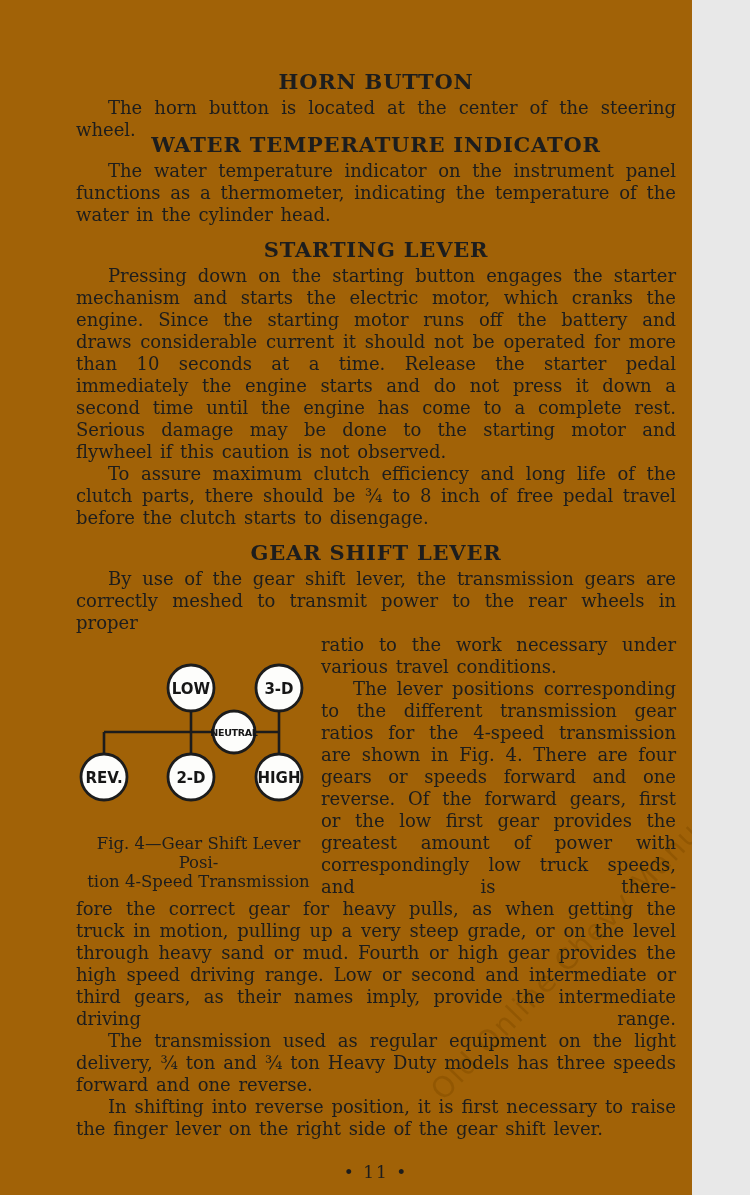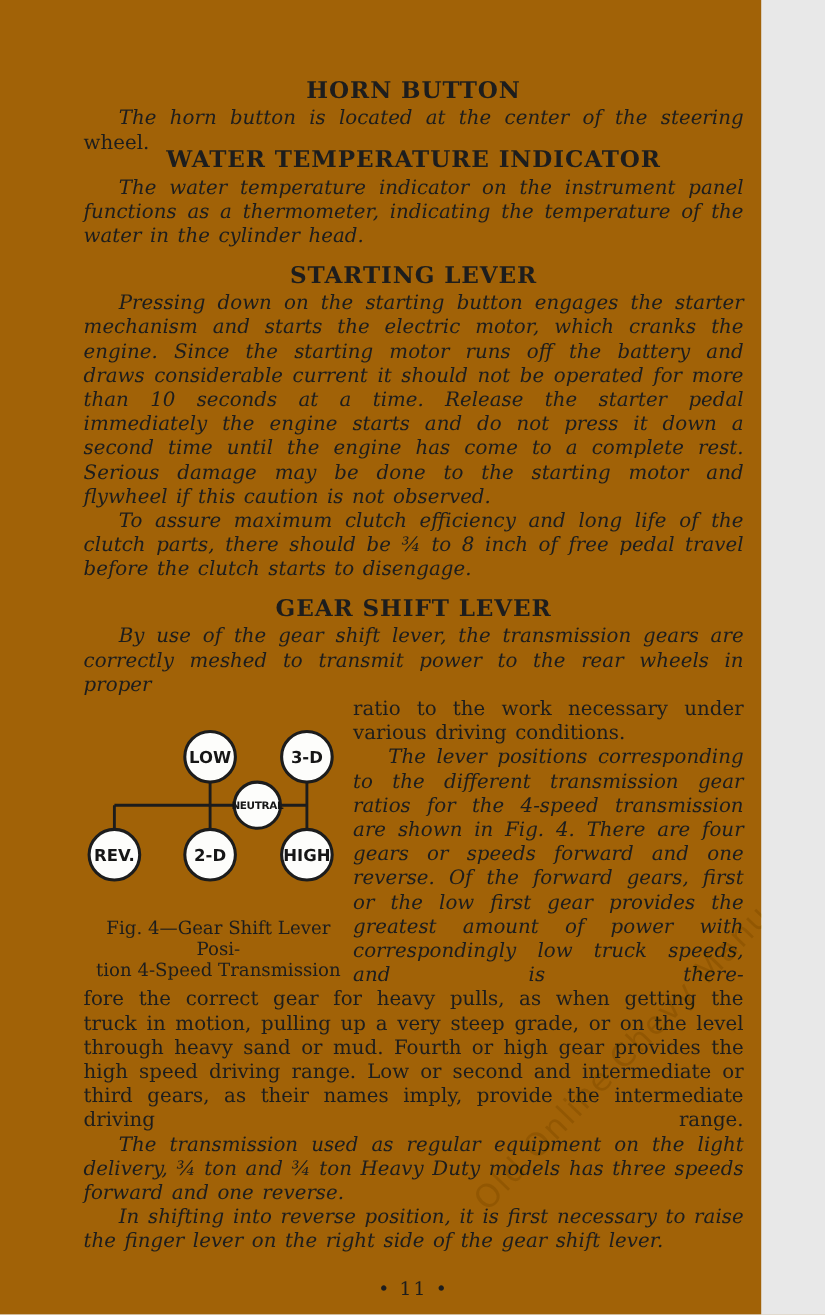--- a/index.html
+++ b/index.html
@@ -28,21 +28,21 @@
   h2.first{margin-top:0;}
   h2.pullup{margin-top:-8px;text-align:center;}
   h2.clutch-h{margin-top:-2px;}
   p.body{
     font-size:18px;
     line-height:22px;
     text-align:justify;
     word-spacing:2px;
     margin:0;
   }
-  p.indent{text-indent:32px;font-style:italic;}
+  p.indent{text-indent:32px;}
   .force-just{text-align-last:justify;}
   .wrap-row{
     display:flex;
     align-items:flex-start;
   }
   .fig-col{
     width:245px;
     flex:0 0 245px;
   }
   .txt-col{
@@ -130,21 +130,21 @@
           <text x="28" y="128.5" font-size="15" text-anchor="middle">REV.</text>
           <text x="115" y="128.5" font-size="15" text-anchor="middle">2-D</text>
           <text x="203" y="128.5" font-size="15" text-anchor="middle">HIGH</text>
         </svg>
         <div class="fig-caption">
           <div>Fig. 4—Gear Shift Lever Posi-</div>
           <div>tion 4-Speed Transmission</div>
         </div>
       </div>
       <div class="txt-col">
-        <p class="body">ratio to the work necessary under various driving conditions.</p>
+        <p class="body">ratio to the work necessary under various travel conditions.</p>
         <p class="body indent force-just">The lever positions corresponding to the different transmission gear ratios for the 4-speed transmission are shown in Fig. 4. There are four gears or speeds forward and one reverse. Of the forward gears, first or the low first gear provides the greatest amount of power with correspondingly low truck speeds, and is there-</p>
       </div>
     </div>
 
     <p class="body force-just">fore the correct gear for heavy pulls, as when getting the truck in motion, pulling up a very steep grade, or on the level through heavy sand or mud. Fourth or high gear provides the high speed driving range. Low or second and intermediate or third gears, as their names imply, provide the intermediate driving range.</p>
     <p class="body indent">The transmission used as regular equipment on the light delivery, ¾ ton and ¾ ton Heavy Duty models has three speeds forward and one reverse.</p>
     <p class="body indent">In shifting into reverse position, it is first necessary to raise the finger lever on the right side of the gear shift lever.</p>
 
     <div class="page-number">• 11 •</div>
   </div>

